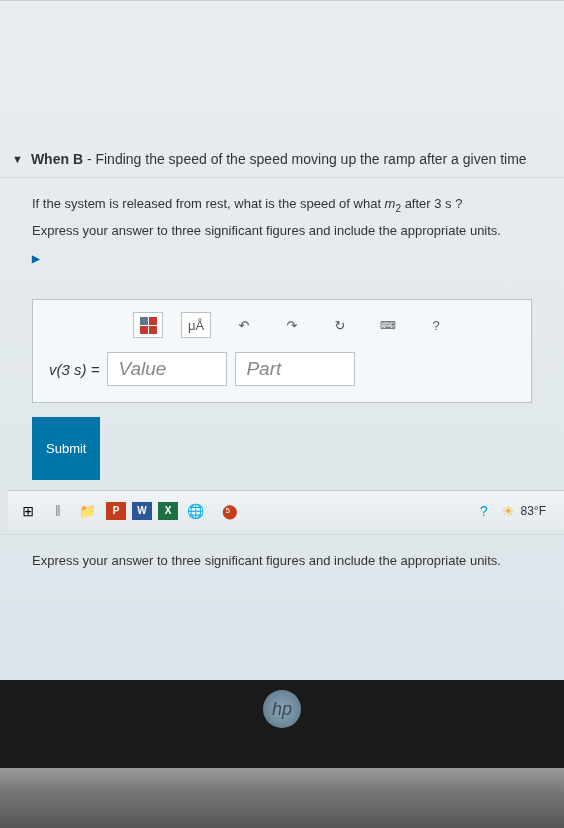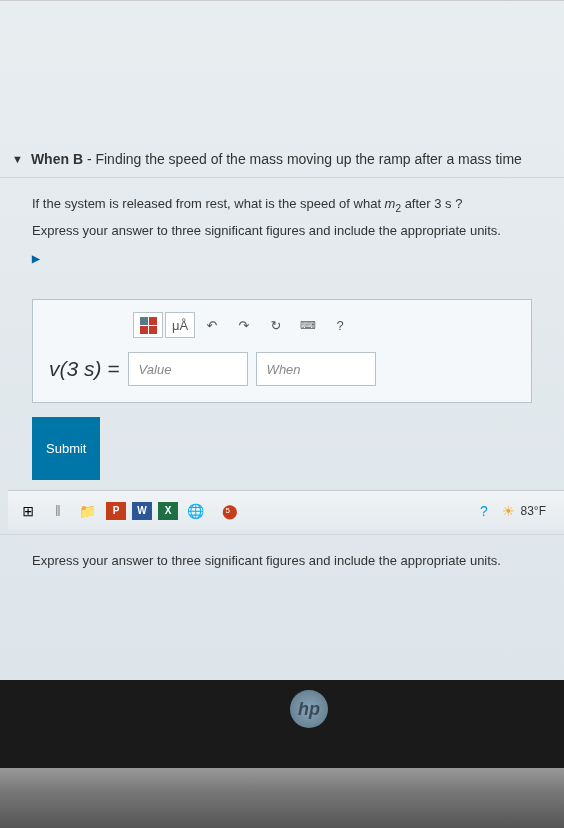--- a/index.html
+++ b/index.html
@@ -67,21 +67,21 @@
     .hints-link .tri { font-size: 10px; margin-right: 4px; }
     .answer-box {
       margin: 20px 32px 14px 32px;
       border: 1px solid #b8c2c9;
       background: #f5f8fa;
       padding: 12px 16px 16px 16px;
     }
     .toolbar {
       display: flex;
       align-items: center;
-      gap: 2px;
+      gap: 18px;
       margin-bottom: 14px;
       margin-left: 84px;
     }
     .tool-btn {
       width: 30px;
       height: 26px;
       border: 1px solid #b8c2c9;
       background: #fff;
       display: flex;
       align-items: center;
@@ -102,31 +102,31 @@
     }
     .template-icon div { background: #c3392e; }
     .template-icon div:nth-child(1) { background: #5a7a8c; }
     .input-row {
       display: flex;
       align-items: center;
       gap: 8px;
     }
     .var-label {
       font-style: italic;
-      font-size: 21px;
+      font-size: 15px;
       color: #333;
     }
     .value-input, .units-input {
       height: 34px;
       border: 1px solid #b8c2c9;
       background: #fff;
       font-style: italic;
       color: #888;
       padding: 0 10px;
-      font-size: 13px;
+      font-size: 19px;
       display: flex;
       align-items: center;
     }
     .value-input { width: 120px; }
     .units-input { width: 120px; }
     .submit-btn {
       margin: 0 32px 18px 32px;
       background: #0076a8;
       color: #fff;
       border: none;
@@ -182,22 +182,21 @@
       height: 38px;
       border-radius: 50%;
       background: radial-gradient(circle, #8aa5b8, #5a7585);
       display: flex;
       align-items: center;
       justify-content: center;
       font-style: italic;
       font-family: Arial;
       font-size: 18px;
       color: #3a4a56;
-      font-weight: bold;
-      margin-left: 27px;
+      font-weight: normal;
     }
     .laptop-base {
       position: absolute;
       bottom: 0;
       left: 0;
       right: 0;
       height: 60px;
       background: linear-gradient(to bottom, #999, #777 40%, #555);
     }
     .subscript { vertical-align: sub; font-size: 10px; }
@@ -205,21 +204,21 @@
 </head>
 <body>
 
 <div class="screen">
   <div class="content-area">
 
     
     <div class="part-header">
       <span class="collapse-arrow">▼</span>
       <span class="part-title">
-        <strong>When B</strong><span> - </span><span>Finding the speed of the mass moving up the ramp after a mass time</span>
+        <strong>When B</strong><span> - </span><span>Finding the speed of the speed moving up the ramp after a given time</span>
       </span>
     </div>
 
     <div class="part-body">
       <div class="question-text">
         <span>If the system is released from rest, what is the speed of what </span><i>m</i><span class="subscript">2</span><span> after 3  s ?</span>
       </div>
       <div class="instruction-text">Express your answer to three significant figures and include the appropriate units.</div>
       <div class="hints-link">
         <span class="tri">▶</span>
@@ -240,21 +239,21 @@
         <div class="tool-btn">μÅ</div>
         <div class="tool-btn" style="border:none;background:transparent">↶</div>
         <div class="tool-btn" style="border:none;background:transparent">↷</div>
         <div class="tool-btn" style="border:none;background:transparent">↻</div>
         <div class="tool-btn" style="border:none;background:transparent;font-size:11px">⌨</div>
         <div class="tool-btn" style="border:none;background:transparent">?</div>
       </div>
       <div class="input-row">
         <span class="var-label">v(3 s) =</span>
         <div class="value-input">Value</div>
-        <div class="units-input">When</div>
+        <div class="units-input">Part</div>
       </div>
     </div>
 
     <span class="cursor-arrow">↖</span>
 
     <button class="submit-btn">Submit</button>
 
     
     <div class="part-header">
       <span class="collapse-arrow">▼</span>

